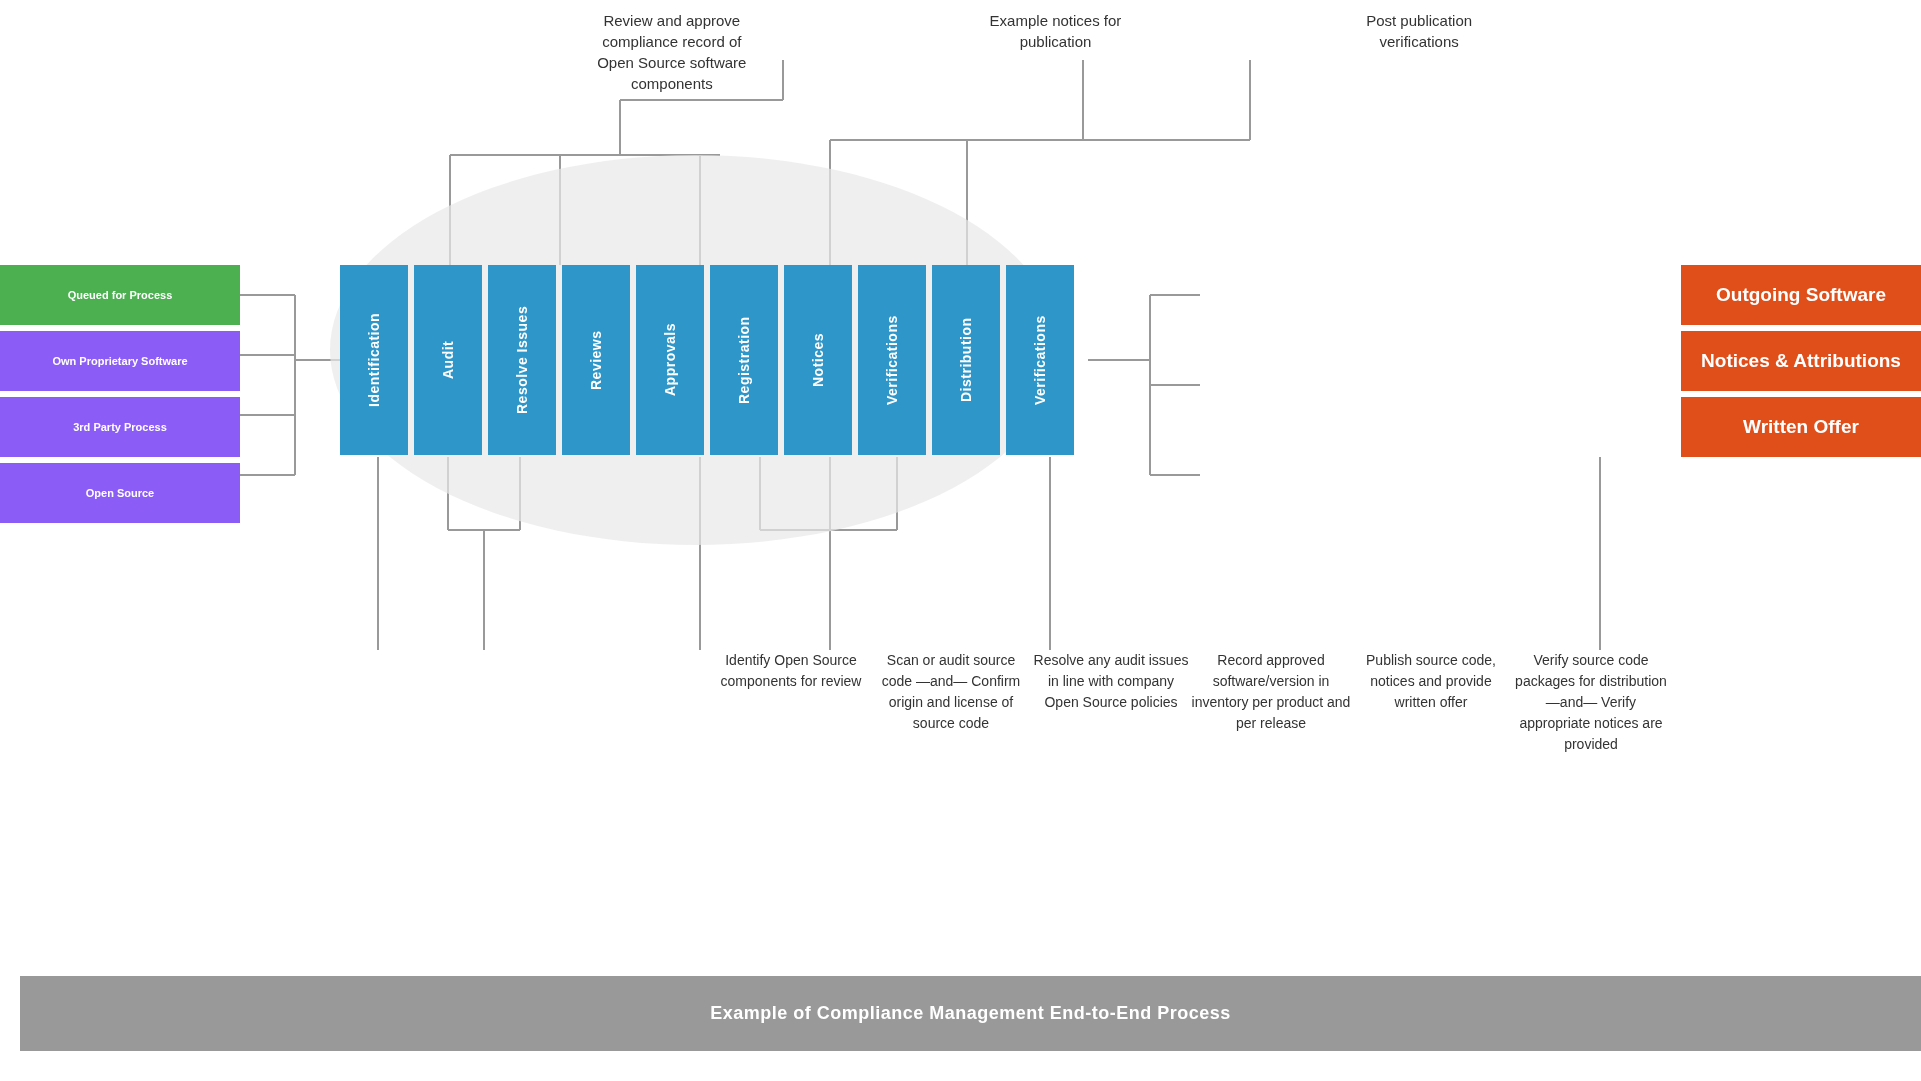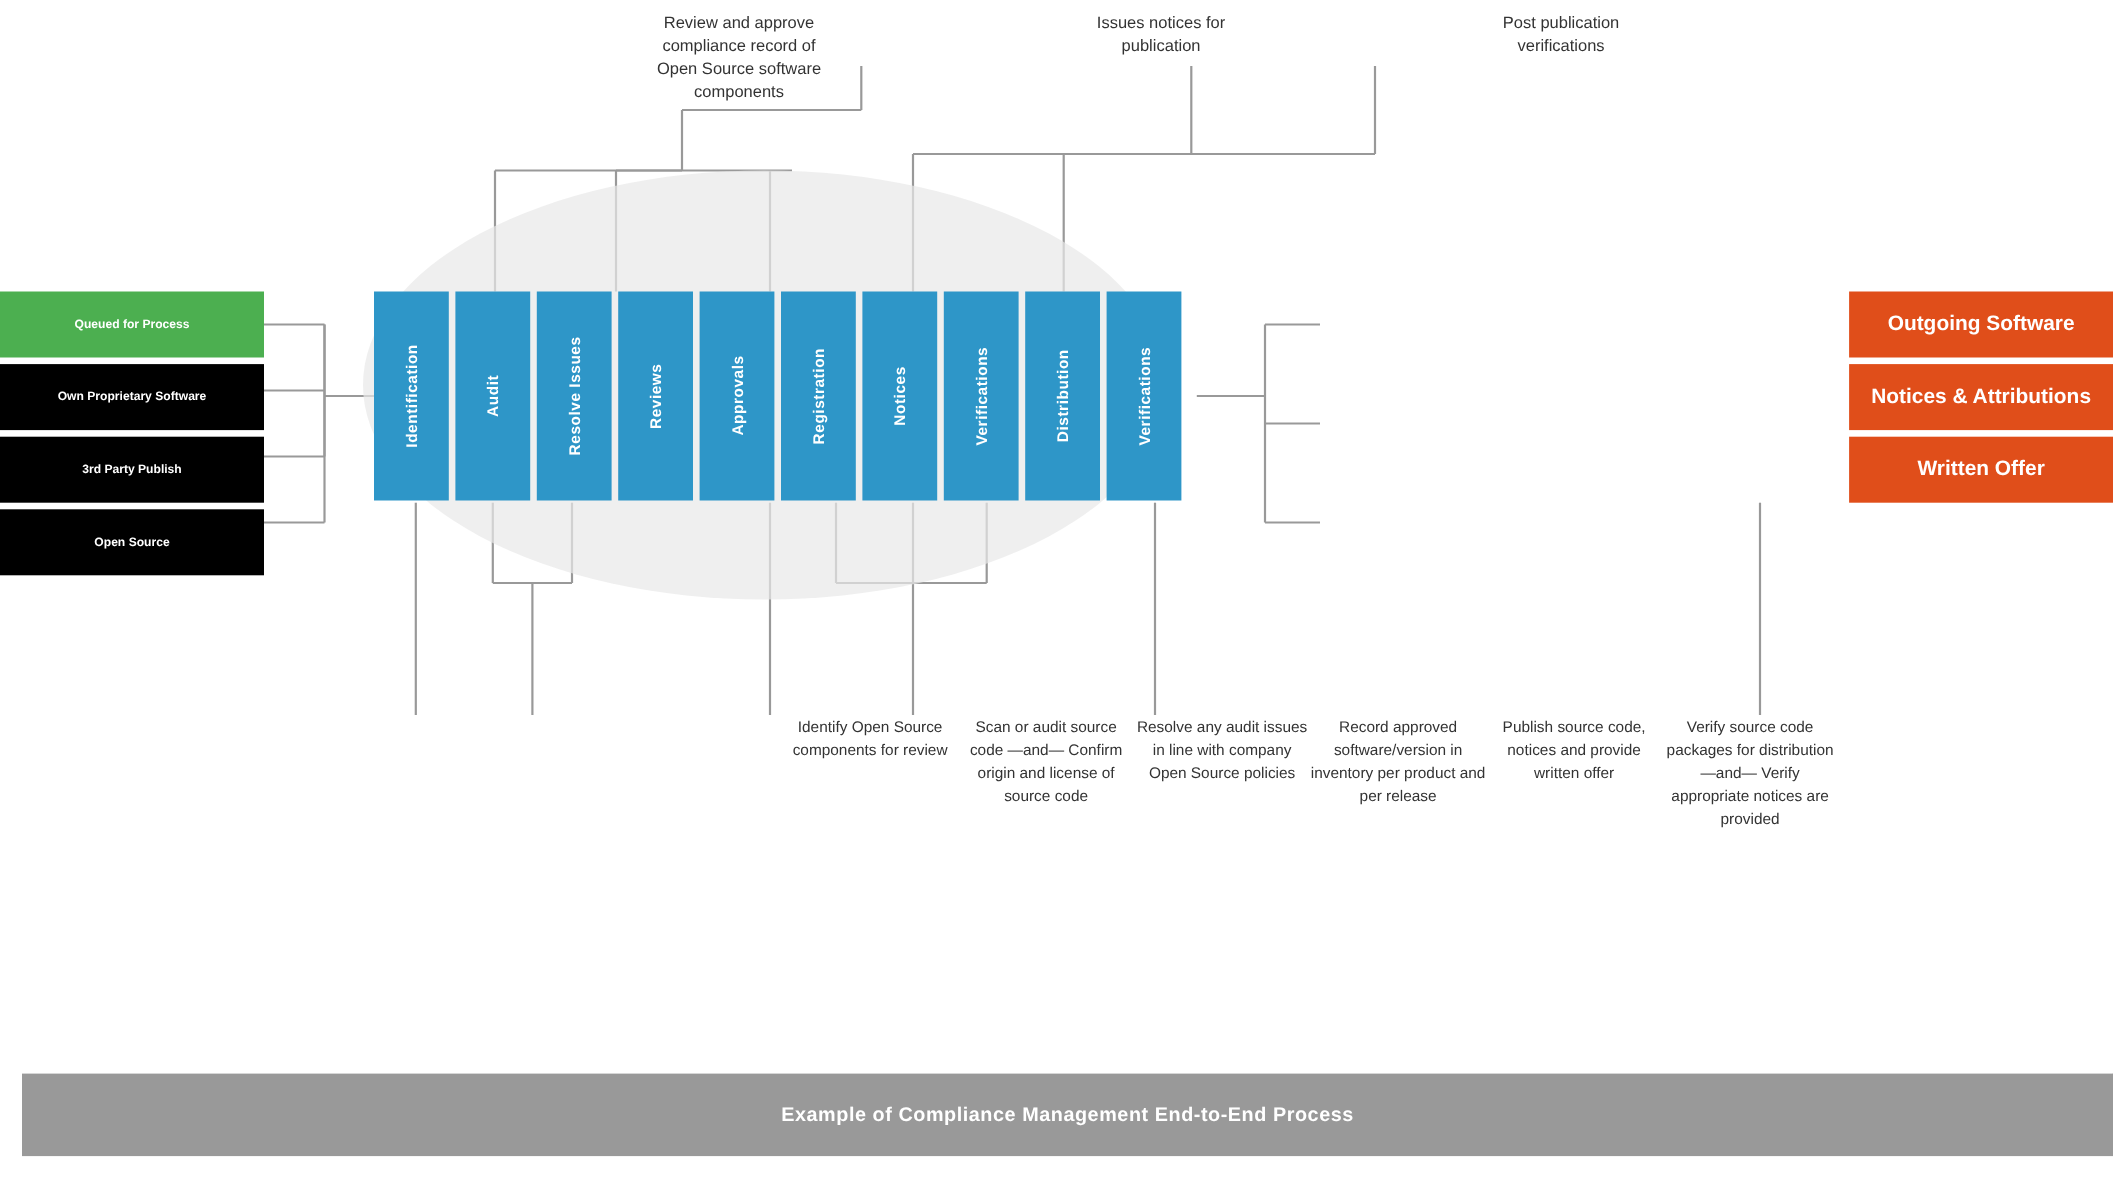--- a/index.html
+++ b/index.html
@@ -95,21 +95,21 @@
       display: flex;
       align-items: center;
       justify-content: center;
       color: #fff;
       font-size: 11px;
       font-weight: bold;
       text-align: center;
     }
 
     .box-green { background: #4caf50; }
-    .box-orange { background: #000000; }
+    .box-orange { background: #8b5cf6; }
 
     
     .right-section {
       position: absolute;
       top: 265px;
       right: 0;
       display: flex;
       flex-direction: column;
       gap: 6px;
     }
@@ -256,28 +256,28 @@
     <line x1="1050" y1="530" x2="1050" y2="650" stroke="#999" stroke-width="2"></line>
 
     <line x1="1600" y1="457" x2="1600" y2="530" stroke="#999" stroke-width="2"></line>
     <line x1="1600" y1="530" x2="1600" y2="650" stroke="#999" stroke-width="2"></line>
   </svg>
 
   <div class="cloud-bg"></div>
 
   <div class="top-labels">
     <div class="top-label" style="margin-left:170px;">Review and approve compliance record of Open Source software components</div>
-    <div class="top-label" style="margin-left:80px;">Issues notices for publication</div>
+    <div class="top-label" style="margin-left:80px;">Example notices for publication</div>
     <div class="top-label" style="margin-left:60px;">Post publication verifications</div>
   </div>
 
   <div class="left-section">
     <div class="left-box box-green">Queued for Process</div>
     <div class="left-box box-orange">Own Proprietary Software</div>
-    <div class="left-box box-orange">3rd Party Publish</div>
+    <div class="left-box box-orange">3rd Party Process</div>
     <div class="left-box box-orange">Open Source</div>
   </div>
 
   <div class="process-steps">
     <div class="step-box">Identification</div>
     <div class="step-box">Audit</div>
     <div class="step-box">Resolve Issues</div>
     <div class="step-box">Reviews</div>
     <div class="step-box">Approvals</div>
     <div class="step-box">Registration</div>

